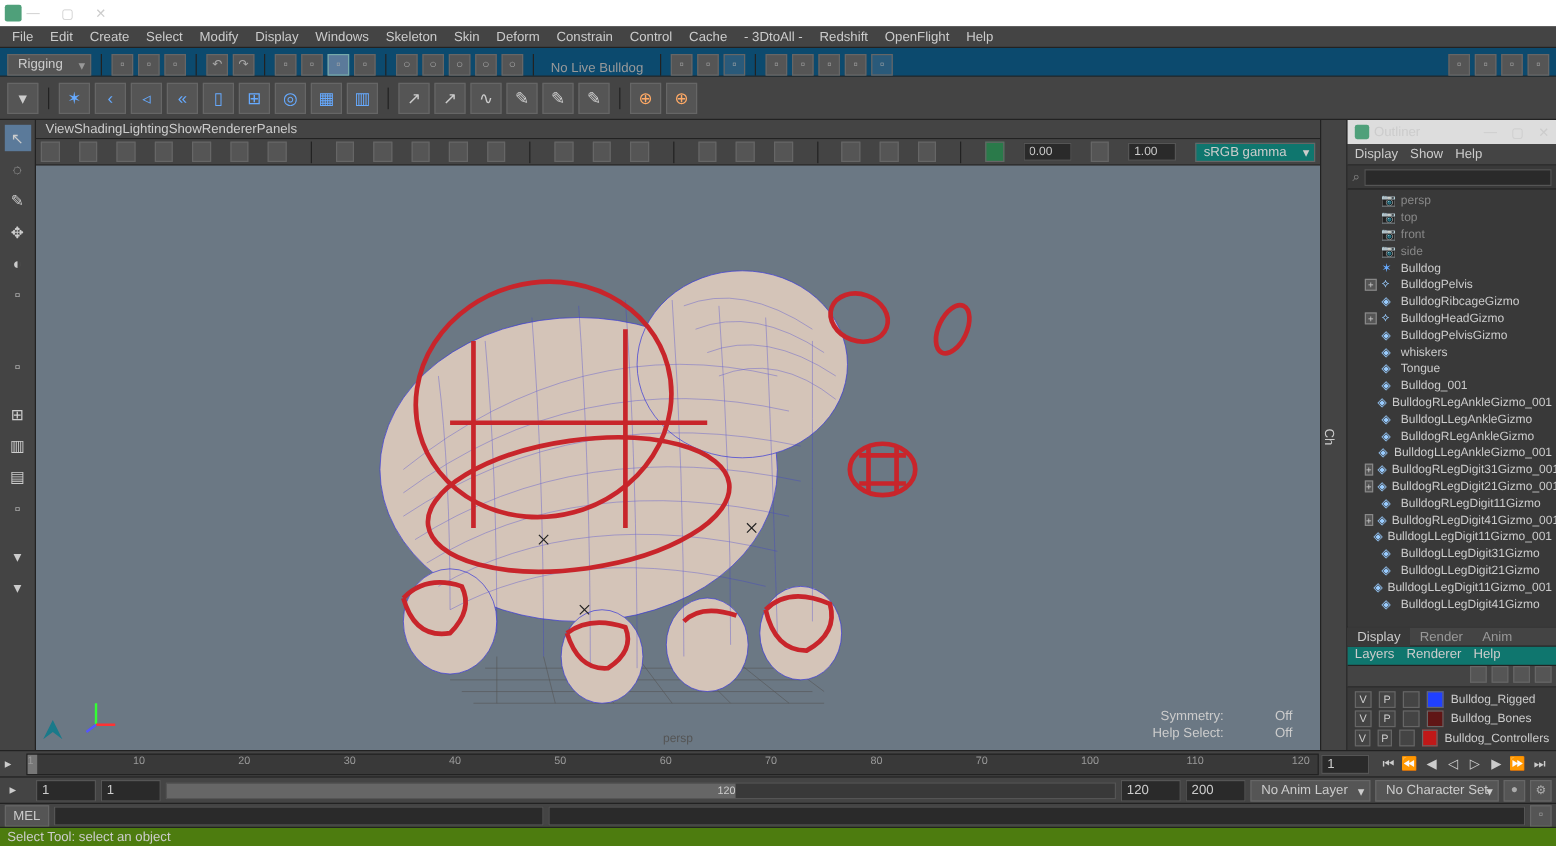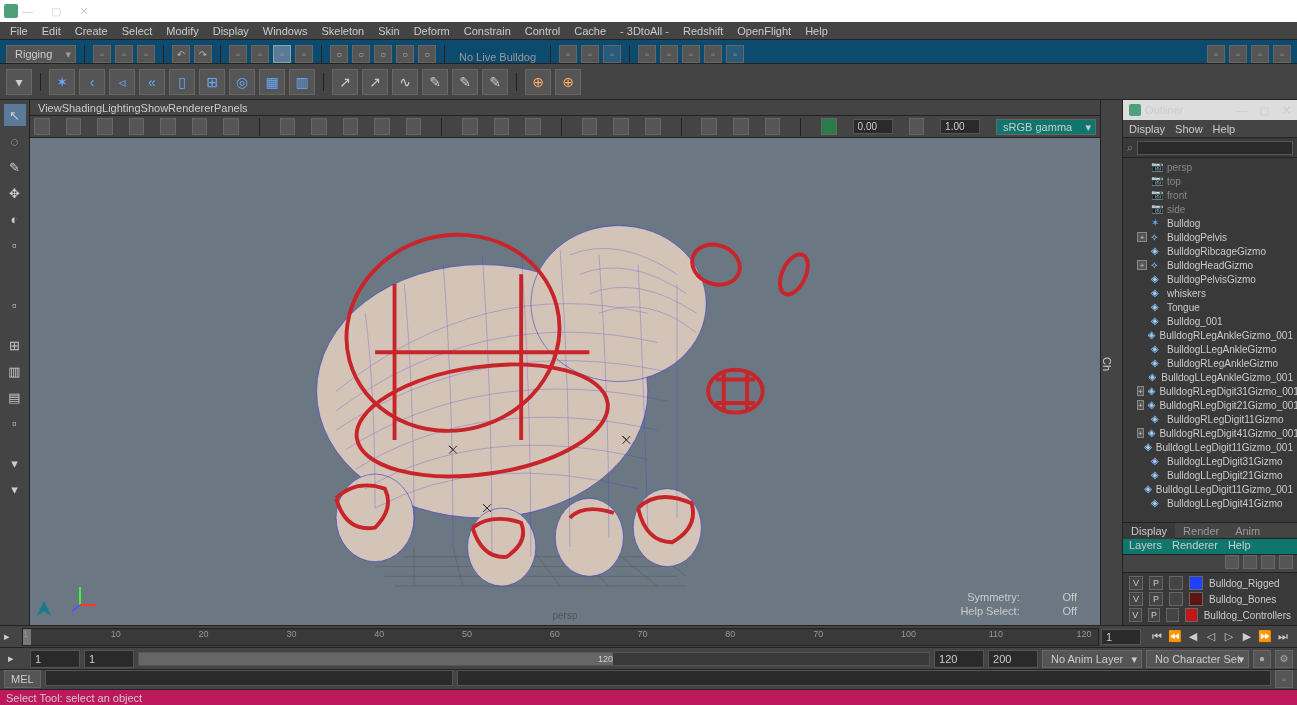--- a/index.html
+++ b/index.html
@@ -74,24 +74,24 @@
 .ts-tick{position:absolute;top:0;font-size:9px;color:#999}
 .ts-field{width:40px;background:#2a2a2a;border:1px solid #555;color:#ccc;padding:1px 4px;margin:0 2px}
 .playback{display:flex;gap:2px;padding:0 6px}
 .playback .pb{width:16px;height:16px;display:flex;align-items:center;justify-content:center;cursor:pointer;color:#ccc}
 .range{height:22px;background:#444;display:flex;align-items:center;padding:0 4px;gap:4px;border-top:1px solid #222}
 .range-field{width:50px;background:#2a2a2a;border:1px solid #555;color:#ccc;padding:2px 4px}
 .range-bar{flex:1;height:14px;background:#393939;border:1px solid #555;position:relative}
 .range-thumb{position:absolute;height:100%;background:#666}
 .range-sel{background:#555;border:1px solid #666;padding:2px 8px;position:relative;min-width:100px}
 .range-sel:after{content:"▾";position:absolute;right:4px}
-.cmdline{height:20px;background:#444;display:flex;align-items:flex-start;padding:0 4px;gap:4px;border-top:1px solid #222}
+.cmdline{height:20px;background:#444;display:flex;align-items:center;padding:0 4px;gap:4px;border-top:1px solid #222}
 .cmd-label{background:#555;padding:2px 6px;border:1px solid #666}
 .cmd-input{flex:1;background:#2a2a2a;border:1px solid #555;height:16px}
-.helpline{height:16px;background:#be185d;display:flex;align-items:center;padding:0 6px;border-top:1px solid #222;color:#ccc;font-size:10px}
+.helpline{height:16px;background:#4d7c0f;display:flex;align-items:center;padding:0 6px;border-top:1px solid #222;color:#ccc;font-size:10px}
 .right-tools{width:22px;background:#444;display:flex;align-items:flex-start;justify-content:center;padding-top:4px;border-left:1px solid #222;color:#999;font-size:10px;writing-mode:vertical-lr}
 </style>
 </head>
 <body>
 
 <div class="titlebar">
   <div class="logo"></div>
   <div class="winbtns">
     <span>—</span>
     <span>▢</span>

